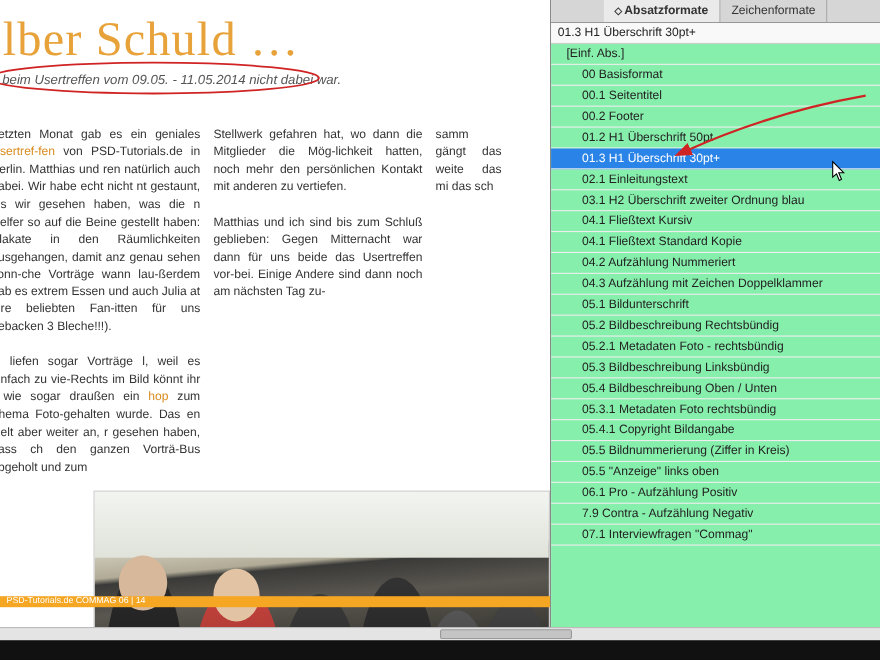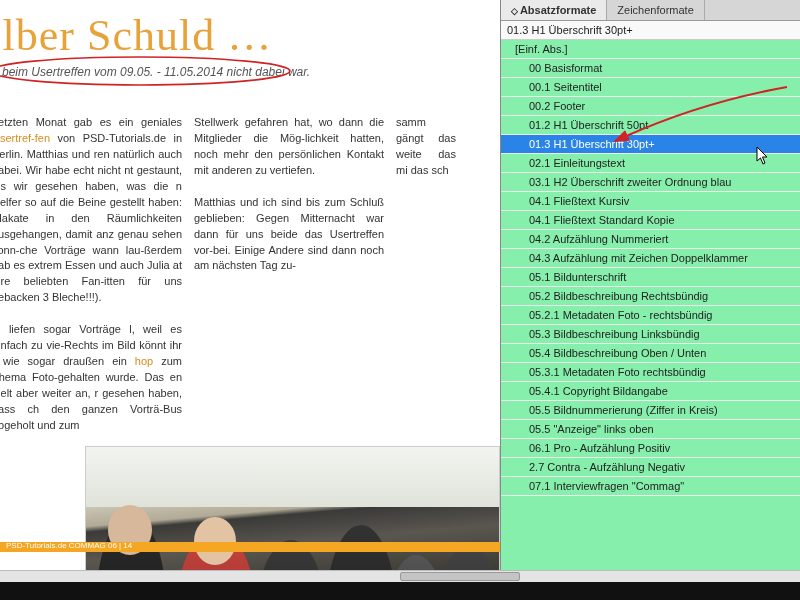--- a/index.html
+++ b/index.html
@@ -125,20 +125,21 @@
     background: #f4f4f4;
     border-left: 1px solid #888;
     font-size: 11px;
     display: flex;
     flex-direction: column;
   }
   .tabs {
     display: flex;
     background: #d6d6d6;
     border-bottom: 1px solid #999;
+    justify-content: center;
   }
   .tab {
     padding: 4px 10px;
     font-size: 11px;
     color: #333;
     border-right: 1px solid #aaa;
     cursor: pointer;
   }
   .tab.active {
     background: #eaeaea;
@@ -271,21 +272,21 @@
       <div class="style-item">05.1 Bildunterschrift</div>
       <div class="style-item">05.2 Bildbeschreibung Rechtsbündig</div>
       <div class="style-item">05.2.1 Metadaten Foto - rechtsbündig</div>
       <div class="style-item">05.3 Bildbeschreibung Linksbündig</div>
       <div class="style-item">05.4 Bildbeschreibung Oben / Unten</div>
       <div class="style-item">05.3.1 Metadaten Foto rechtsbündig</div>
       <div class="style-item">05.4.1 Copyright Bildangabe</div>
       <div class="style-item">05.5 Bildnummerierung (Ziffer in Kreis)</div>
       <div class="style-item">05.5 "Anzeige" links oben</div>
       <div class="style-item">06.1 Pro - Aufzählung Positiv</div>
-      <div class="style-item">2.7 Contra - Aufzählung Negativ</div>
+      <div class="style-item">7.9 Contra - Aufzählung Negativ</div>
       <div class="style-item">07.1 Interviewfragen "Commag"</div>
     </div>
 
   <svg class="arrow" viewBox="0 0 180 60">
     <defs>
       <marker id="ah" markerWidth="10" markerHeight="10" refX="2" refY="3" orient="auto">
         <path d="M0,0 L0,6 L8,3 z" fill="#d02424"></path>
       </marker>
     </defs>
     <path d="M175,5 Q90,20 12,55" fill="none" stroke="#d02424" stroke-width="2" marker-end="url(#ah)"></path>

